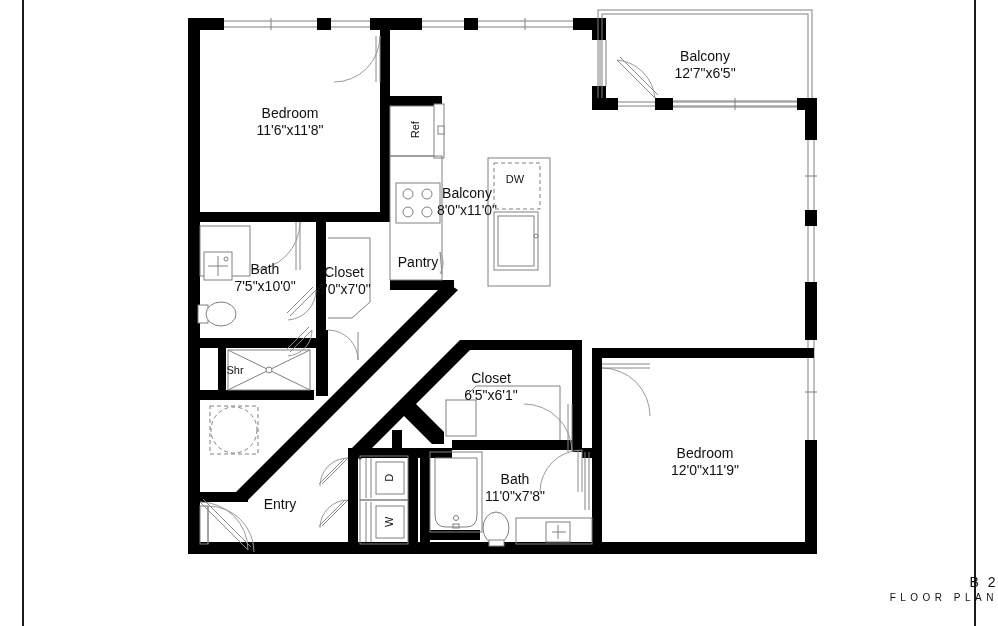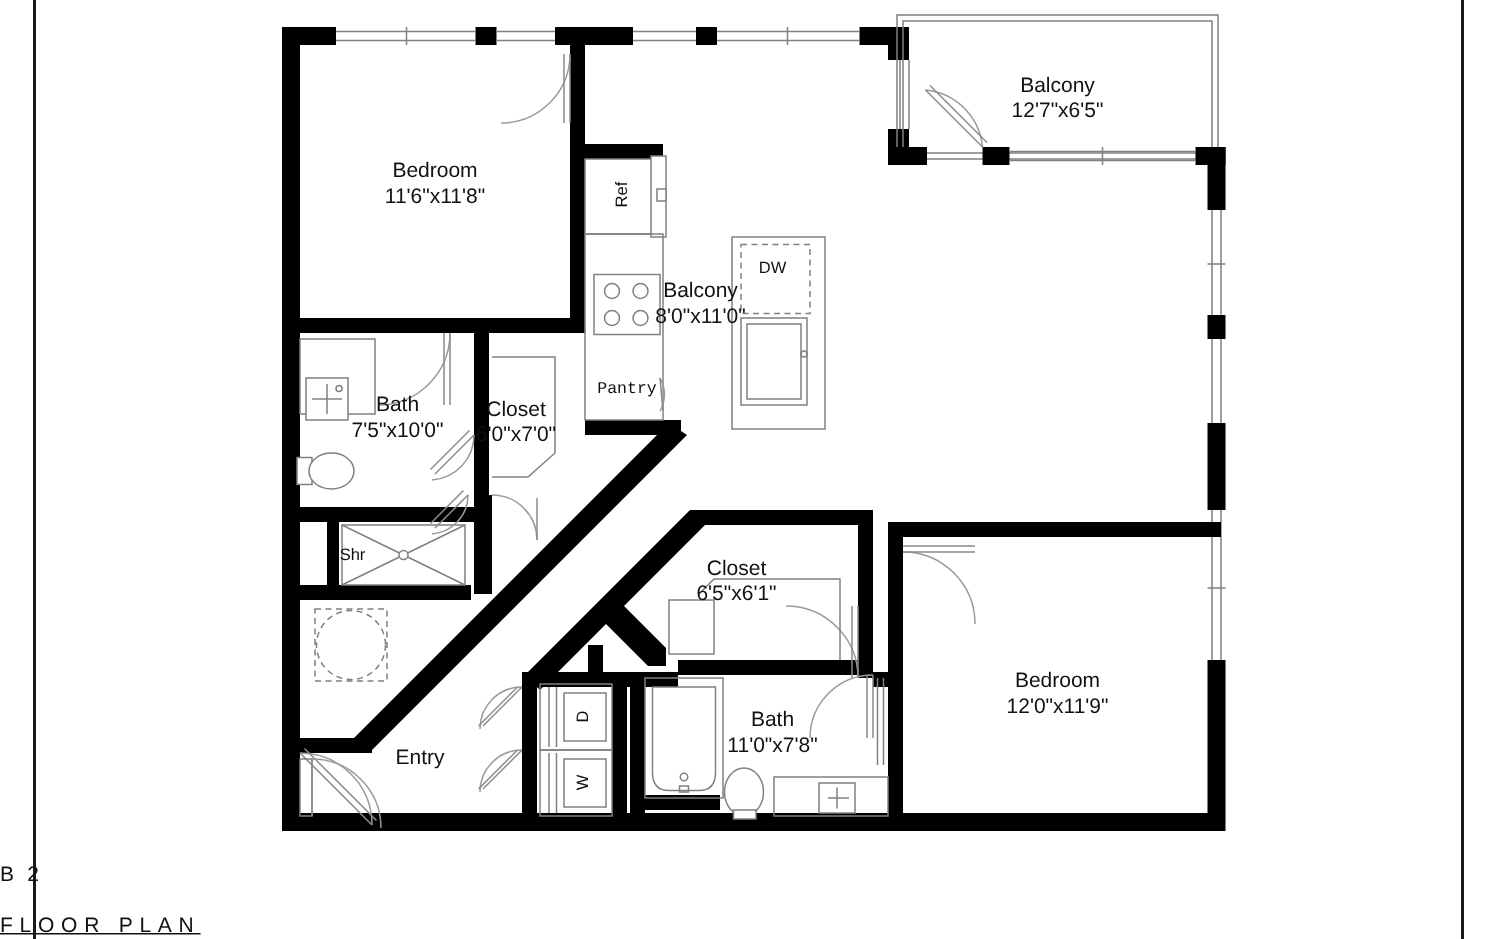--- a/index.html
+++ b/index.html
@@ -6,25 +6,25 @@
   body{width:998px;height:626px;overflow:hidden;
        font-family:"Liberation Sans",sans-serif;color:#000;}
   #stage{position:relative;width:998px;height:626px;background:#fff;}
   .vrule{position:absolute;top:0;width:2px;height:626px;background:#1a1a1a;}
   #svgwrap{position:absolute;left:0;top:0;width:998px;height:626px;}
   .lbl{position:absolute;text-align:center;line-height:1.22;
        font-size:14px;color:#111;white-space:nowrap;}
   .lbl .l1{display:block;}
   .lbl .l2{display:block;}
   .small{font-size:11px;}
-  .tiny{font-size:11px;font-family:Liberation Mono, monospace;}
+  .tiny{font-size:14px;}
   .rot{transform:rotate(-90deg);transform-origin:center center;}
-  #caption{position:absolute;left:0;right:0;text-align:left;color:#111;}
+  #caption{position:absolute;left:0;right:0;text-align:right;color:#111;}
   #cap1{font-size:14px;letter-spacing:2.5px;}
-  #cap2{font-size:14px;letter-spacing:4.5px;margin-top:18px;text-decoration:underline;}
+  #cap2{font-size:10px;letter-spacing:4.5px;margin-top:2px;}
 </style>
 </head>
 <body>
 
 <div id="stage">
 
   <div class="vrule" style="left:22px"></div>
   <div class="vrule" style="left:974px"></div>
 
   <div id="svgwrap">

